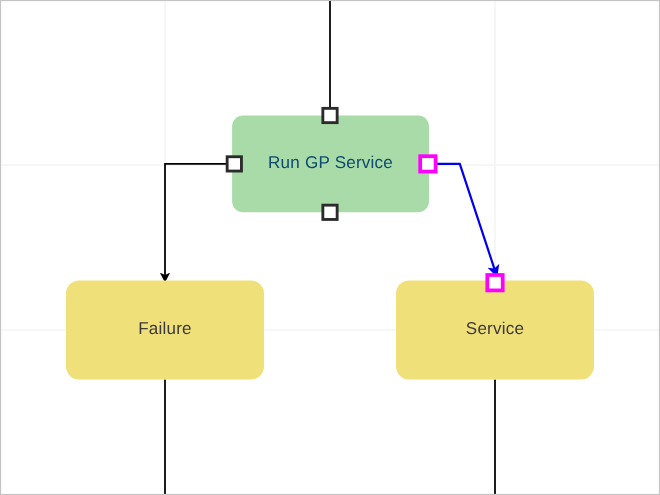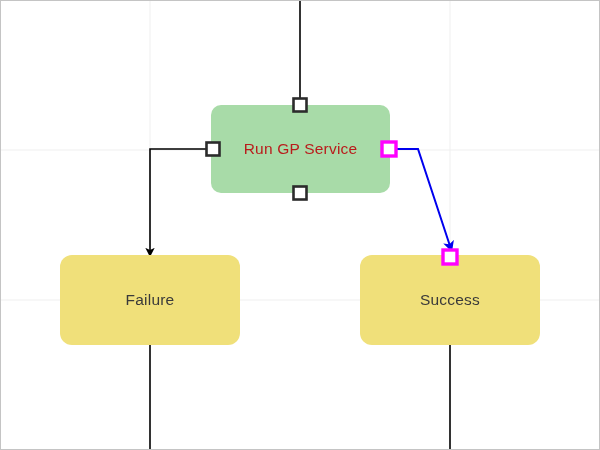--- a/index.html
+++ b/index.html
@@ -78,17 +78,17 @@
         <rect x="206.5" y="142.5" width="13" height="13" fill="#ffffff" stroke="#2b2b2b" stroke-width="2.6"></rect>
         <rect x="293.5" y="186.5" width="13" height="13" fill="#ffffff" stroke="#2b2b2b" stroke-width="2.6"></rect>
         <rect x="382" y="142" width="14" height="14" fill="#ffffff" stroke="#ff00ff" stroke-width="3.4"></rect>
         <rect x="443" y="250" width="14" height="14" fill="#ffffff" stroke="#ff00ff" stroke-width="3.4"></rect>
       </g>
 
     <rect x="0.5" y="0.5" width="599" height="449" fill="none" id="canvas-border-rect" stroke="#c4c4c4"></rect>
   </svg>
 
   <div id="label-layer">
-      <div class="node-label" style="left: 211px; top: 105px; width: 179px; height: 88px; color: #b91c1c;">Run GP Service</div>
+      <div class="node-label" style="left: 211px; top: 105px; width: 179px; height: 88px; color: #0c4a6e;">Run GP Service</div>
       <div class="node-label" style="left: 60px; top: 255px; width: 180px; height: 90px; color: rgb(58, 58, 58);">Failure</div>
-      <div class="node-label" style="left: 360px; top: 255px; width: 180px; height: 90px; color: rgb(58, 58, 58);">Success</div>
+      <div class="node-label" style="left: 360px; top: 255px; width: 180px; height: 90px; color: rgb(58, 58, 58);">Service</div>
     </div>
 </div>
 
 </body></html>

